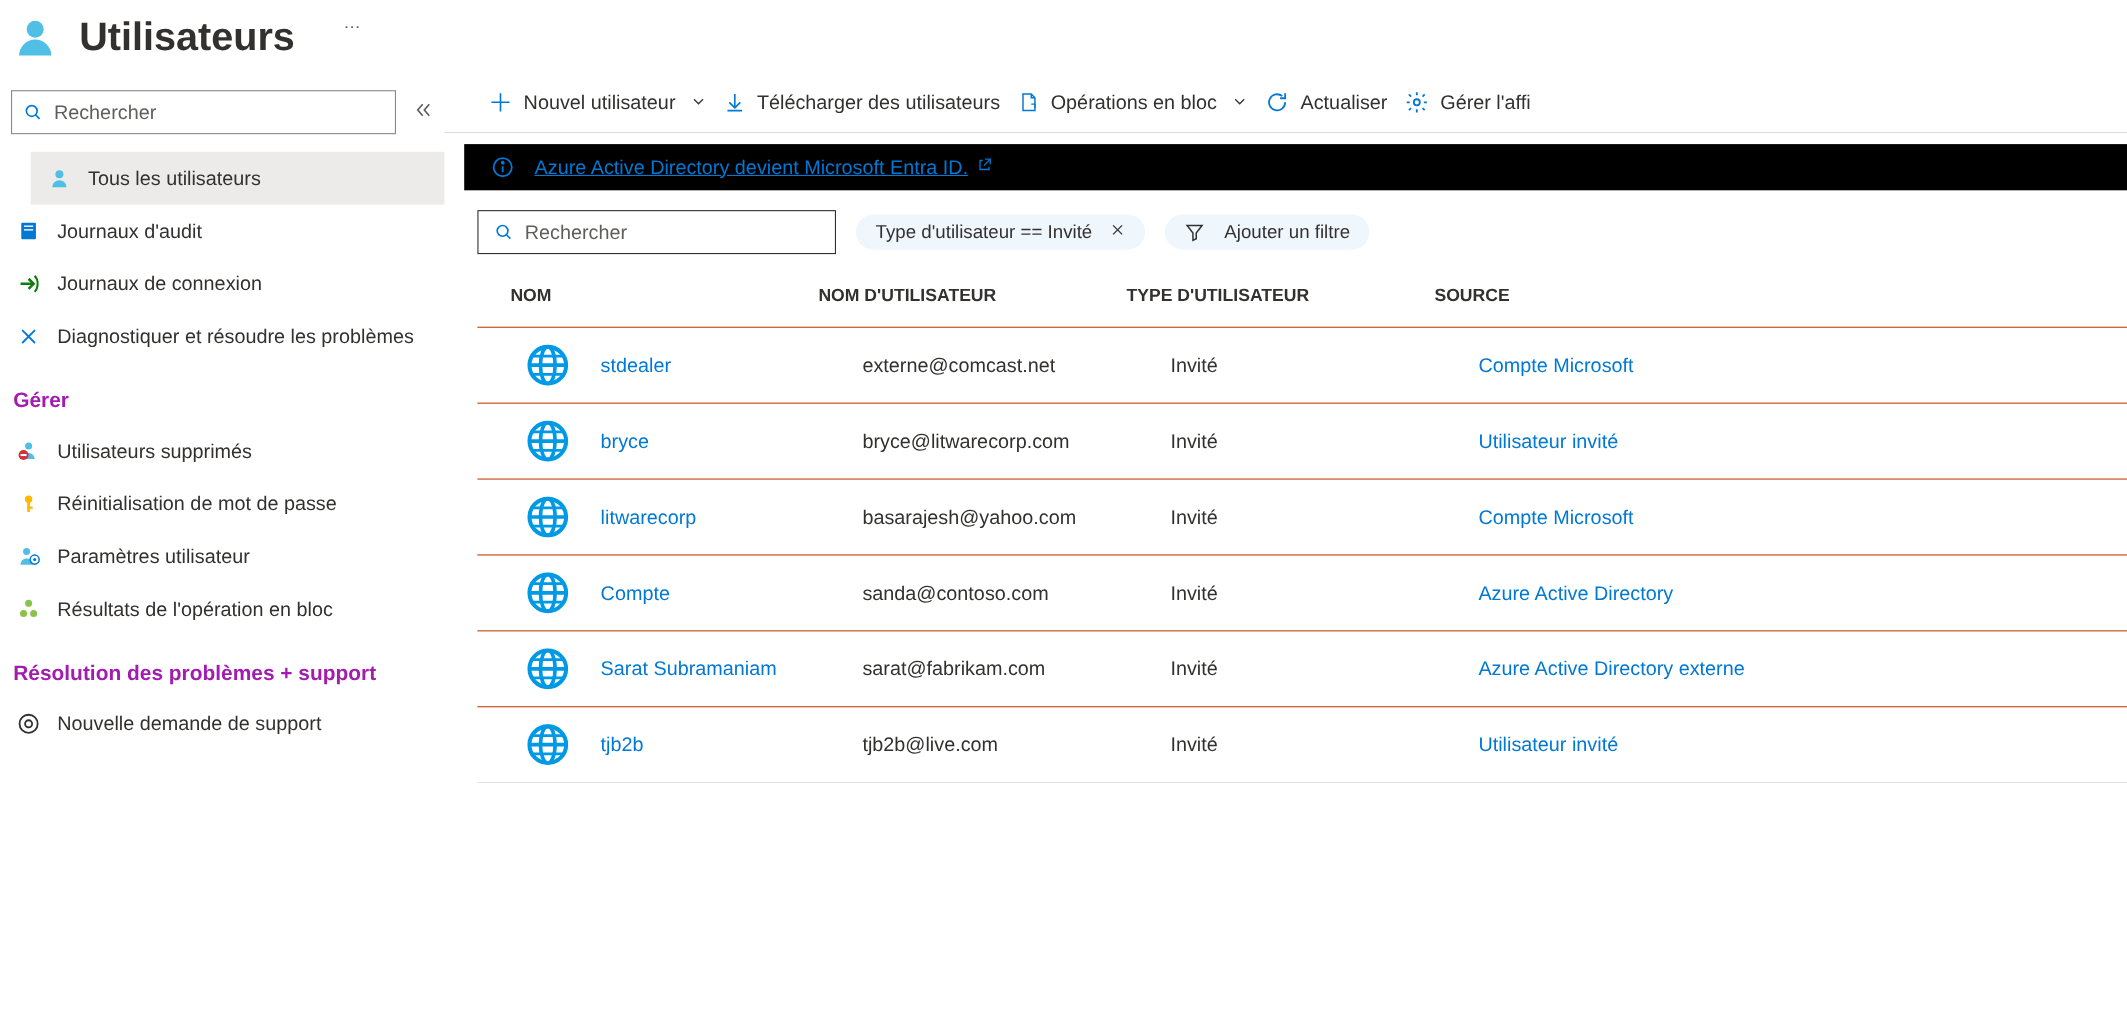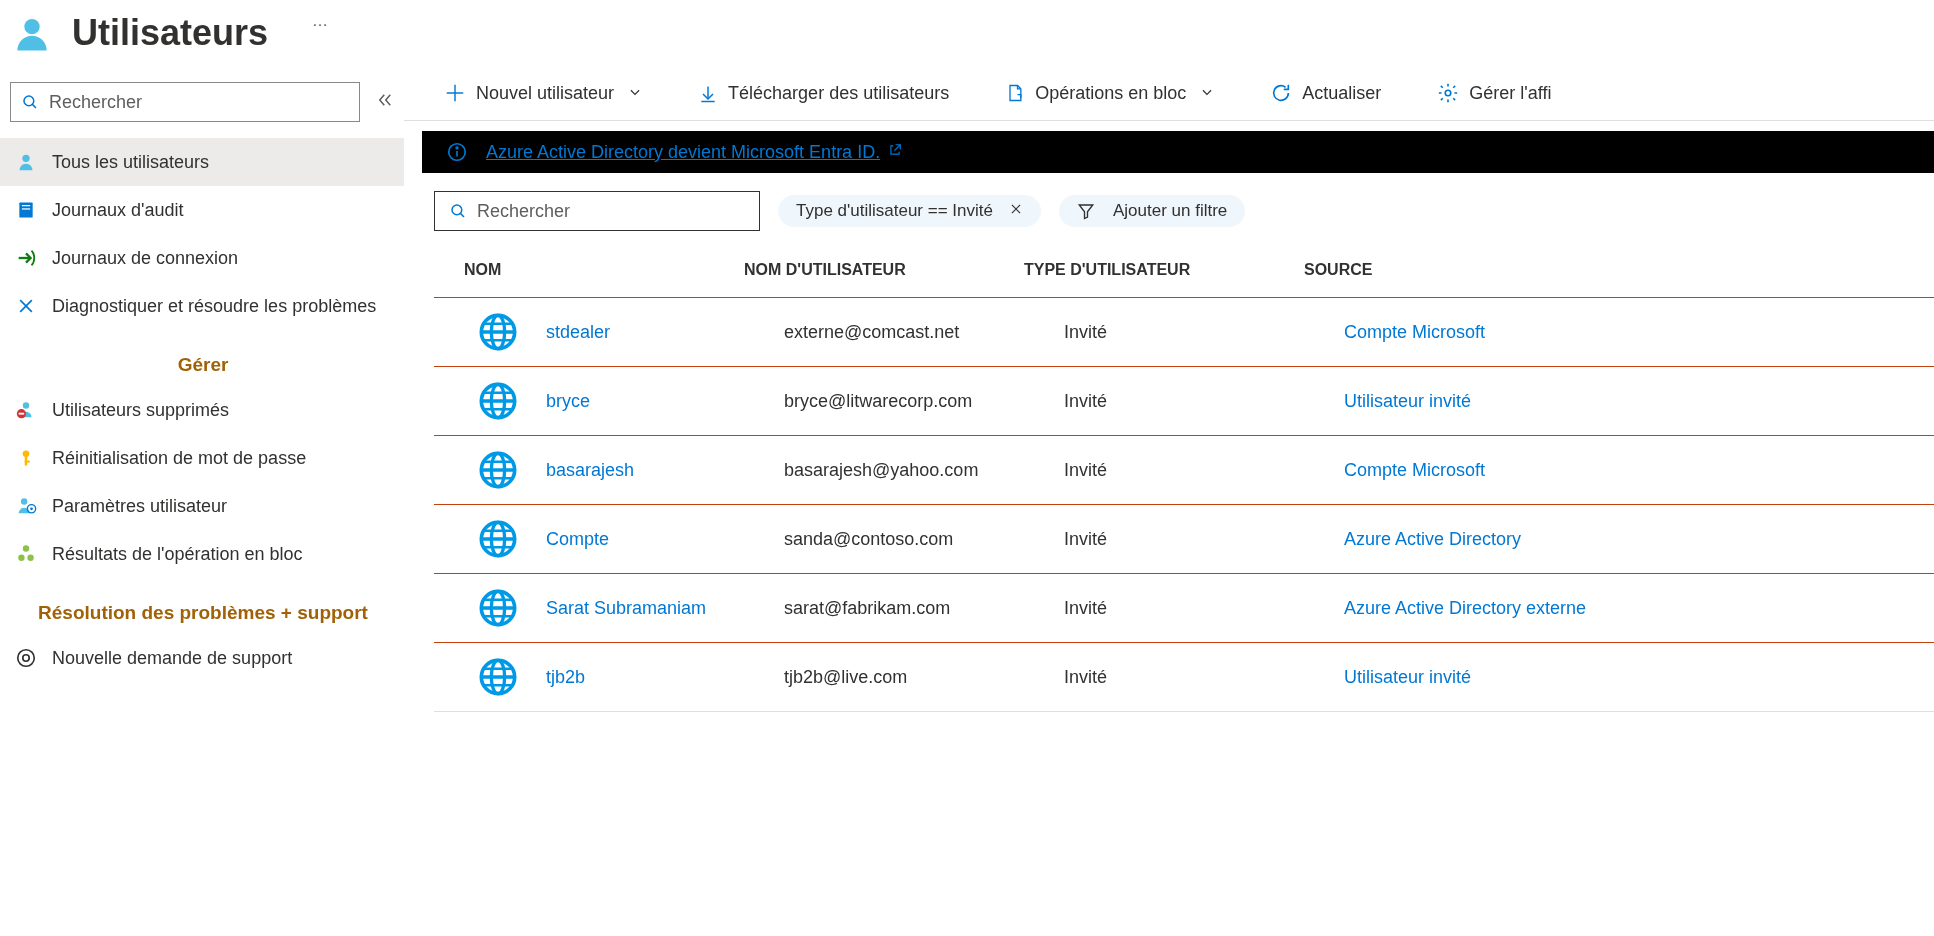--- a/index.html
+++ b/index.html
@@ -11,26 +11,26 @@
 .more-dots { margin-left: 44px; color: #605e5c; letter-spacing: 2px; font-size: 16px; cursor: pointer; }
 .body { display: flex; }
 .sidebar { width: 404px; flex-shrink: 0; }
 .search-row { display: flex; align-items: center; padding: 0 10px 16px 10px; }
 .search-box { flex: 1; border: 1px solid #8a8886; height: 40px; display: flex; align-items: center; padding: 0 10px; }
 .search-box input { border: none; outline: none; font-size: 18px; width: 100%; color: #323130; background: transparent; }
 .search-box input::placeholder { color: #605e5c; }
 .search-icon { color: #0078d4; margin-right: 10px; display: flex; }
 .collapse-chevrons { margin-left: 16px; color: #605e5c; cursor: pointer; font-size: 16px; }
 .nav-item { display: flex; align-items: flex-start; padding: 12px 10px 12px 14px; cursor: pointer; }
-.nav-item.active { background: #edebe9; }
+.nav-item.active { background: #edebe9; margin-left: 28px; }
 .nav-icon { width: 24px; height: 24px; margin-right: 14px; flex-shrink: 0; display: inline-flex; align-items: center; justify-content: center; }
 .nav-label { font-size: 18px; color: #323130; line-height: 24px; }
-.section-heading { font-size: 19px; font-weight: 600; color: #a16207; padding: 24px 10px 10px 12px; text-align: center; }
+.section-heading { font-size: 19px; font-weight: 600; color: #a21caf; padding: 24px 10px 10px 12px; }
 .main { flex: 1; display: flex; flex-direction: column; }
-.toolbar { display: flex; align-items: flex-end; padding: 0 0 16px 40px; gap: 56px; border-bottom: 1px solid #e1dfdd; }
+.toolbar { display: flex; align-items: center; padding: 0 0 16px 40px; gap: 16px; border-bottom: 1px solid #e1dfdd; }
 .tb-btn { display: inline-flex; align-items: center; gap: 10px; cursor: pointer; font-size: 18px; color: #323130; white-space: nowrap; }
 .tb-icon { color: #0078d4; display: flex; align-items: center; }
 .chev { margin-left: 4px; color: #323130; }
 .banner { background: #000000; display: flex; align-items: center; padding: 10px 12px 10px 24px; margin: 10px 0 0 18px; }
 .banner-icon { color: #0078d4; margin-right: 18px; display: flex; }
 .banner a { color: #0078d4; text-decoration: underline; font-size: 18px; }
 .ext-link-icon { margin-left: 8px; color: #0078d4; }
 .filter-row { display: flex; align-items: center; padding: 18px 0 0 30px; gap: 18px; }
 .filter-search { border: 1.5px solid #323130; height: 40px; width: 326px; display: flex; align-items: center; padding: 0 14px; }
 .filter-search input { border: none; outline: none; font-size: 18px; width: 100%; background: transparent; }
@@ -345,21 +345,21 @@
             </div>
             <div class="row">
               <span class="avatar">
                 <svg width="40" height="40" viewBox="0 0 24 24">
                   <circle cx="12" cy="12" r="10" fill="#fff" stroke="#0099e5" stroke-width="2.2"></circle>
                   <ellipse cx="12" cy="12" rx="4" ry="10" fill="none" stroke="#0099e5" stroke-width="2"></ellipse>
                   <line x1="2" y1="12" x2="22" y2="12" stroke="#0099e5" stroke-width="2"></line>
                   <path d="M3.5 7h17M3.5 17h17" stroke="#0099e5" stroke-width="1.5"></path>
                 </svg>
               </span>
-              <div class="name-cell"><span class="name-link">basarajesh</span></div>
+              <div class="name-cell"><span class="name-link">litwarecorp</span></div>
               <div class="username-cell">basarajesh@yahoo.com</div>
               <div class="type-cell">Invité</div>
               <div class="source-cell"><span class="source-link">Compte Microsoft</span></div>
             </div>
             <div class="row">
               <span class="avatar">
                 <svg width="40" height="40" viewBox="0 0 24 24">
                   <circle cx="12" cy="12" r="10" fill="#fff" stroke="#0099e5" stroke-width="2.2"></circle>
                   <ellipse cx="12" cy="12" rx="4" ry="10" fill="none" stroke="#0099e5" stroke-width="2"></ellipse>
                   <line x1="2" y1="12" x2="22" y2="12" stroke="#0099e5" stroke-width="2"></line>

